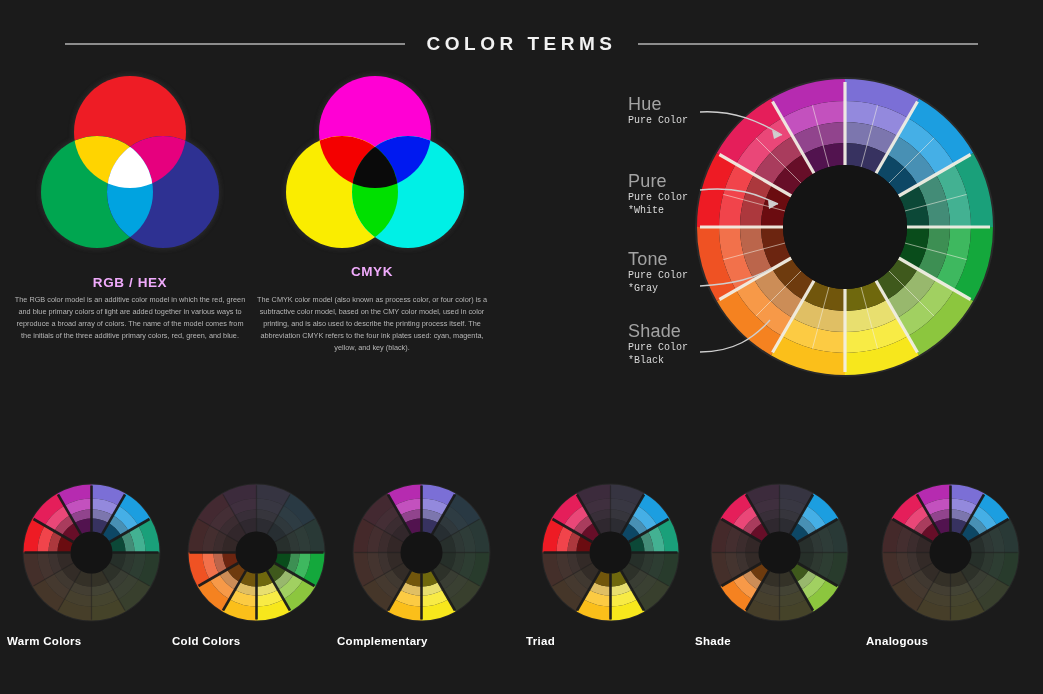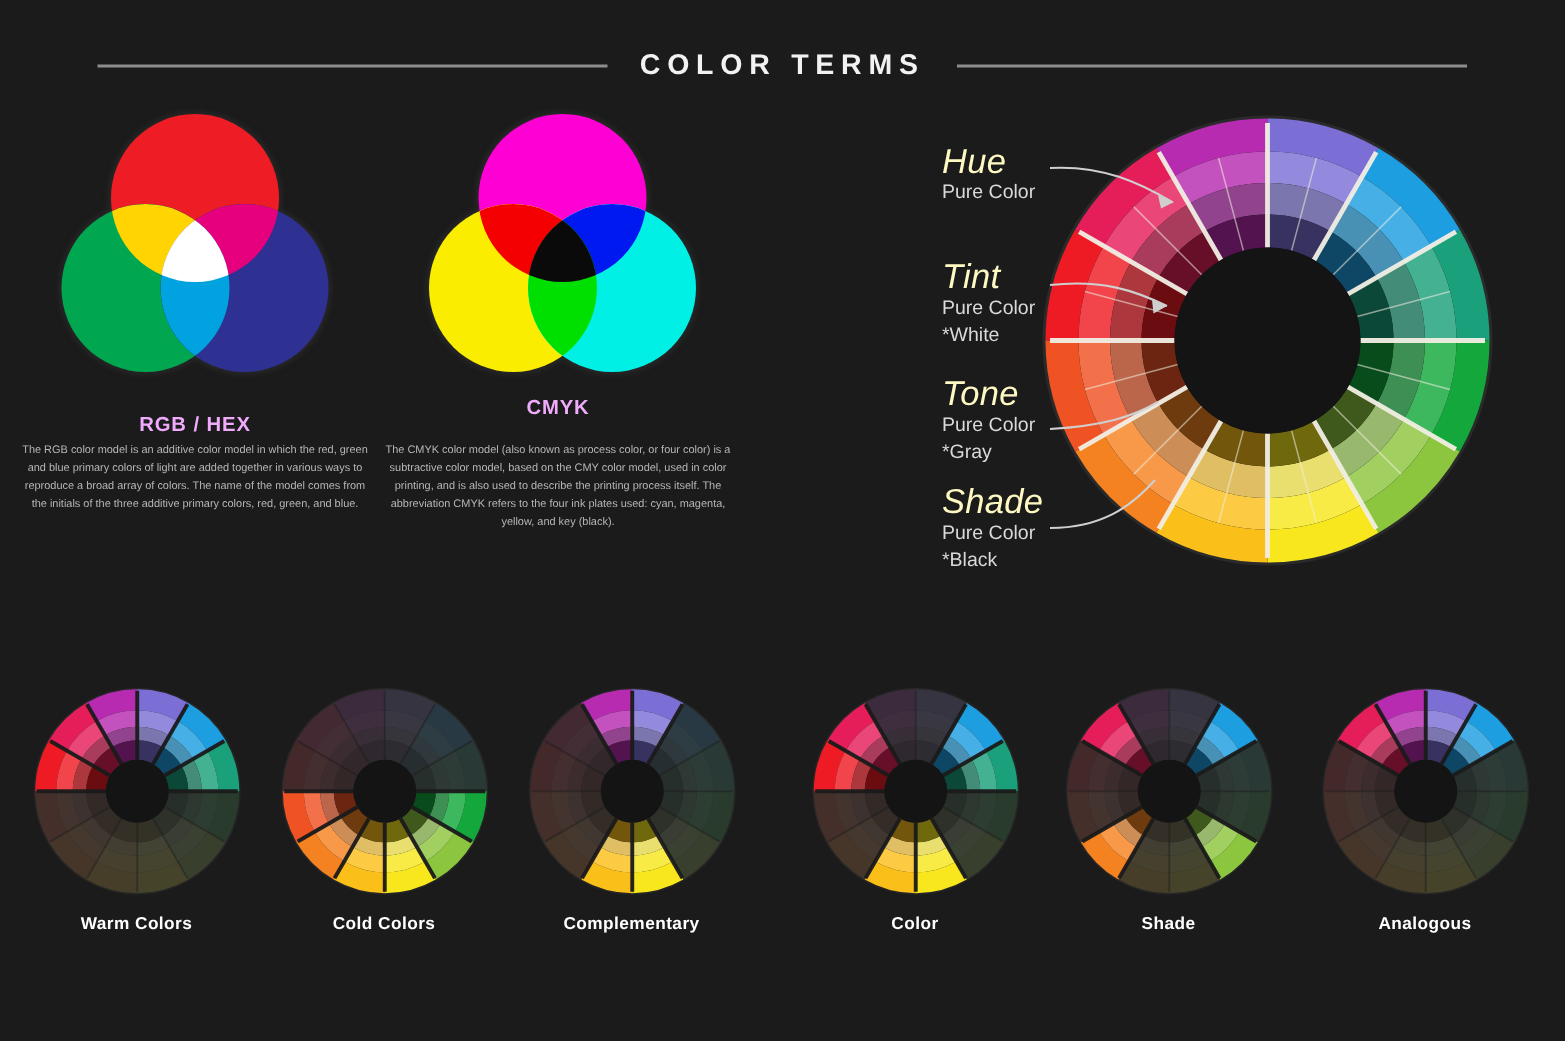--- a/index.html
+++ b/index.html
@@ -40,29 +40,29 @@
   }
   .venn-desc{
     position:absolute;width:232px;text-align:center;
     font-size:7.3px;line-height:1.65;color:#b6b6b6;
   }
 
   
   #wheel-wrap{position:absolute;left:690px;top:72px;}
   
   .term{position:absolute;left:628px;}
-  .term-title{font-size:23px;font-weight:400;color:#fef9c3;line-height:1.05;letter-spacing:.2px;font-style:italic;}
-  .term-sub{font-size:13px;color:#d9d9d9;line-height:1.35;}
+  .term-title{font-size:18px;font-weight:400;color:#a3a3a3;line-height:1.05;letter-spacing:.2px;}
+  .term-sub{font-size:10px;color:#d9d9d9;line-height:1.35;font-family:Liberation Mono, monospace;}
   #term-hue{top:95px;}
   #term-tint{top:172px;}
   #term-tone{top:250px;}
   #term-shade{top:322px;}
 
   
-  .harmony{position:absolute;top:455px;width:168px;text-align:center;}
+  .harmony{position:absolute;top:480px;width:168px;}
   .harmony svg{display:block;margin:0 auto;}
   .harmony-label{
     margin-top:10px;font-size:11.5px;font-weight:700;color:#ffffff;letter-spacing:.3px;
   }
 </style>
 </head>
 <body>
 
 <div class="stage">
 
@@ -168,21 +168,21 @@
     </svg>
   </div>
   <div class="venn-title" style="left:242px;top:264px;">CMYK</div>
   <div class="venn-desc" style="left:256px;top:294px;">The CMYK color model (also known as process color, or four color) is a subtractive color model, based on the CMY color model, used in color printing, and is also used to describe the printing process itself. The abbreviation CMYK refers to the four ink plates used: cyan, magenta, yellow, and key (black).</div>
 
   <div class="term" id="term-hue">
     <div class="term-title">Hue</div>
     <div class="term-sub">Pure Color</div>
   </div>
   <div class="term" id="term-tint">
-    <div class="term-title">Tint</div>
+    <div class="term-title">Pure</div>
     <div class="term-sub">Pure Color</div>
     <div class="term-sub">*White</div>
   </div>
   <div class="term" id="term-tone">
     <div class="term-title">Tone</div>
     <div class="term-sub">Pure Color</div>
     <div class="term-sub">*Gray</div>
   </div>
   <div class="term" id="term-shade">
     <div class="term-title">Shade</div>
@@ -543,21 +543,21 @@
         <line x1="83" y1="54.31346652052679" x2="106" y2="14.476297946442614" stroke="#1b1b1b" stroke-width="2.6" opacity="0.95"></line>
         <line x1="90.68653347947321" y1="62" x2="130.5237020535574" y2="39.00000000000001" stroke="#1b1b1b" stroke-width="2.6" opacity="0.95"></line>
         <line x1="93.5" y1="72.5" x2="139.5" y2="72.5" stroke="#1b1b1b" stroke-width="2.6" opacity="0.95"></line>
         <line x1="90.68653347947321" y1="83" x2="130.5237020535574" y2="106" stroke="#1b1b1b" stroke-width="1.4" opacity="0.35"></line>
         <line x1="83" y1="90.68653347947321" x2="106" y2="130.52370205355737" stroke="#1b1b1b" stroke-width="2.6" opacity="0.95"></line>
         <line x1="72.5" y1="93.5" x2="72.5" y2="139.5" stroke="#1b1b1b" stroke-width="2.6" opacity="0.95"></line>
         <line x1="62.00000000000001" y1="90.68653347947321" x2="39.000000000000014" y2="130.5237020535574" stroke="#1b1b1b" stroke-width="2.6" opacity="0.95"></line>
         <line x1="54.31346652052679" y1="83" x2="14.476297946442607" y2="106" stroke="#1b1b1b" stroke-width="1.4" opacity="0.35"></line>
         <circle cx="72.5" cy="72.5" r="21" fill="#141414"></circle>
       </svg>
-    <div class="harmony-label">Color</div>
+    <div class="harmony-label">Triad</div>
   </div>
   <div class="harmony" style="left:695px;">
     <svg class="hw" width="145" height="145" viewBox="0 0 145 145">
         <circle cx="72.5" cy="72.5" r="69" fill="#262626"></circle>
         <path d="M4.5 72.49999999999999 A68 68 0 0 1 13.610272542658166 38.50000000000001 L25.734628195640312 45.5 A54 54 0 0 0 18.5 72.5 Z" fill="#46292a" opacity="0.92"></path>
         <path d="M18.5 72.5 A54 54 0 0 1 25.734628195640312 45.5 L35.260907637269135 51 A43 43 0 0 0 29.5 72.5 Z" fill="#472f30" opacity="0.92"></path>
         <path d="M29.5 72.5 A43 43 0 0 1 35.260907637269135 51 L43.05513627132908 55.5 A34 34 0 0 0 38.5 72.5 Z" fill="#3e2d2e" opacity="0.92"></path>
         <path d="M38.5 72.5 A34 34 0 0 1 43.05513627132908 55.5 L54.31346652052679 62 A21 21 0 0 0 51.5 72.5 Z" fill="#342727" opacity="0.92"></path>
         <path d="M13.610272542658166 38.50000000000001 A68 68 0 0 1 38.500000000000014 13.610272542658166 L45.500000000000014 25.734628195640312 A54 54 0 0 0 25.734628195640312 45.5 Z" fill="#e51e5a"></path>
         <path d="M25.734628195640312 45.5 A54 54 0 0 1 45.500000000000014 25.734628195640312 L51.000000000000014 35.260907637269135 A43 43 0 0 0 35.260907637269135 51 Z" fill="#ea4778"></path>

